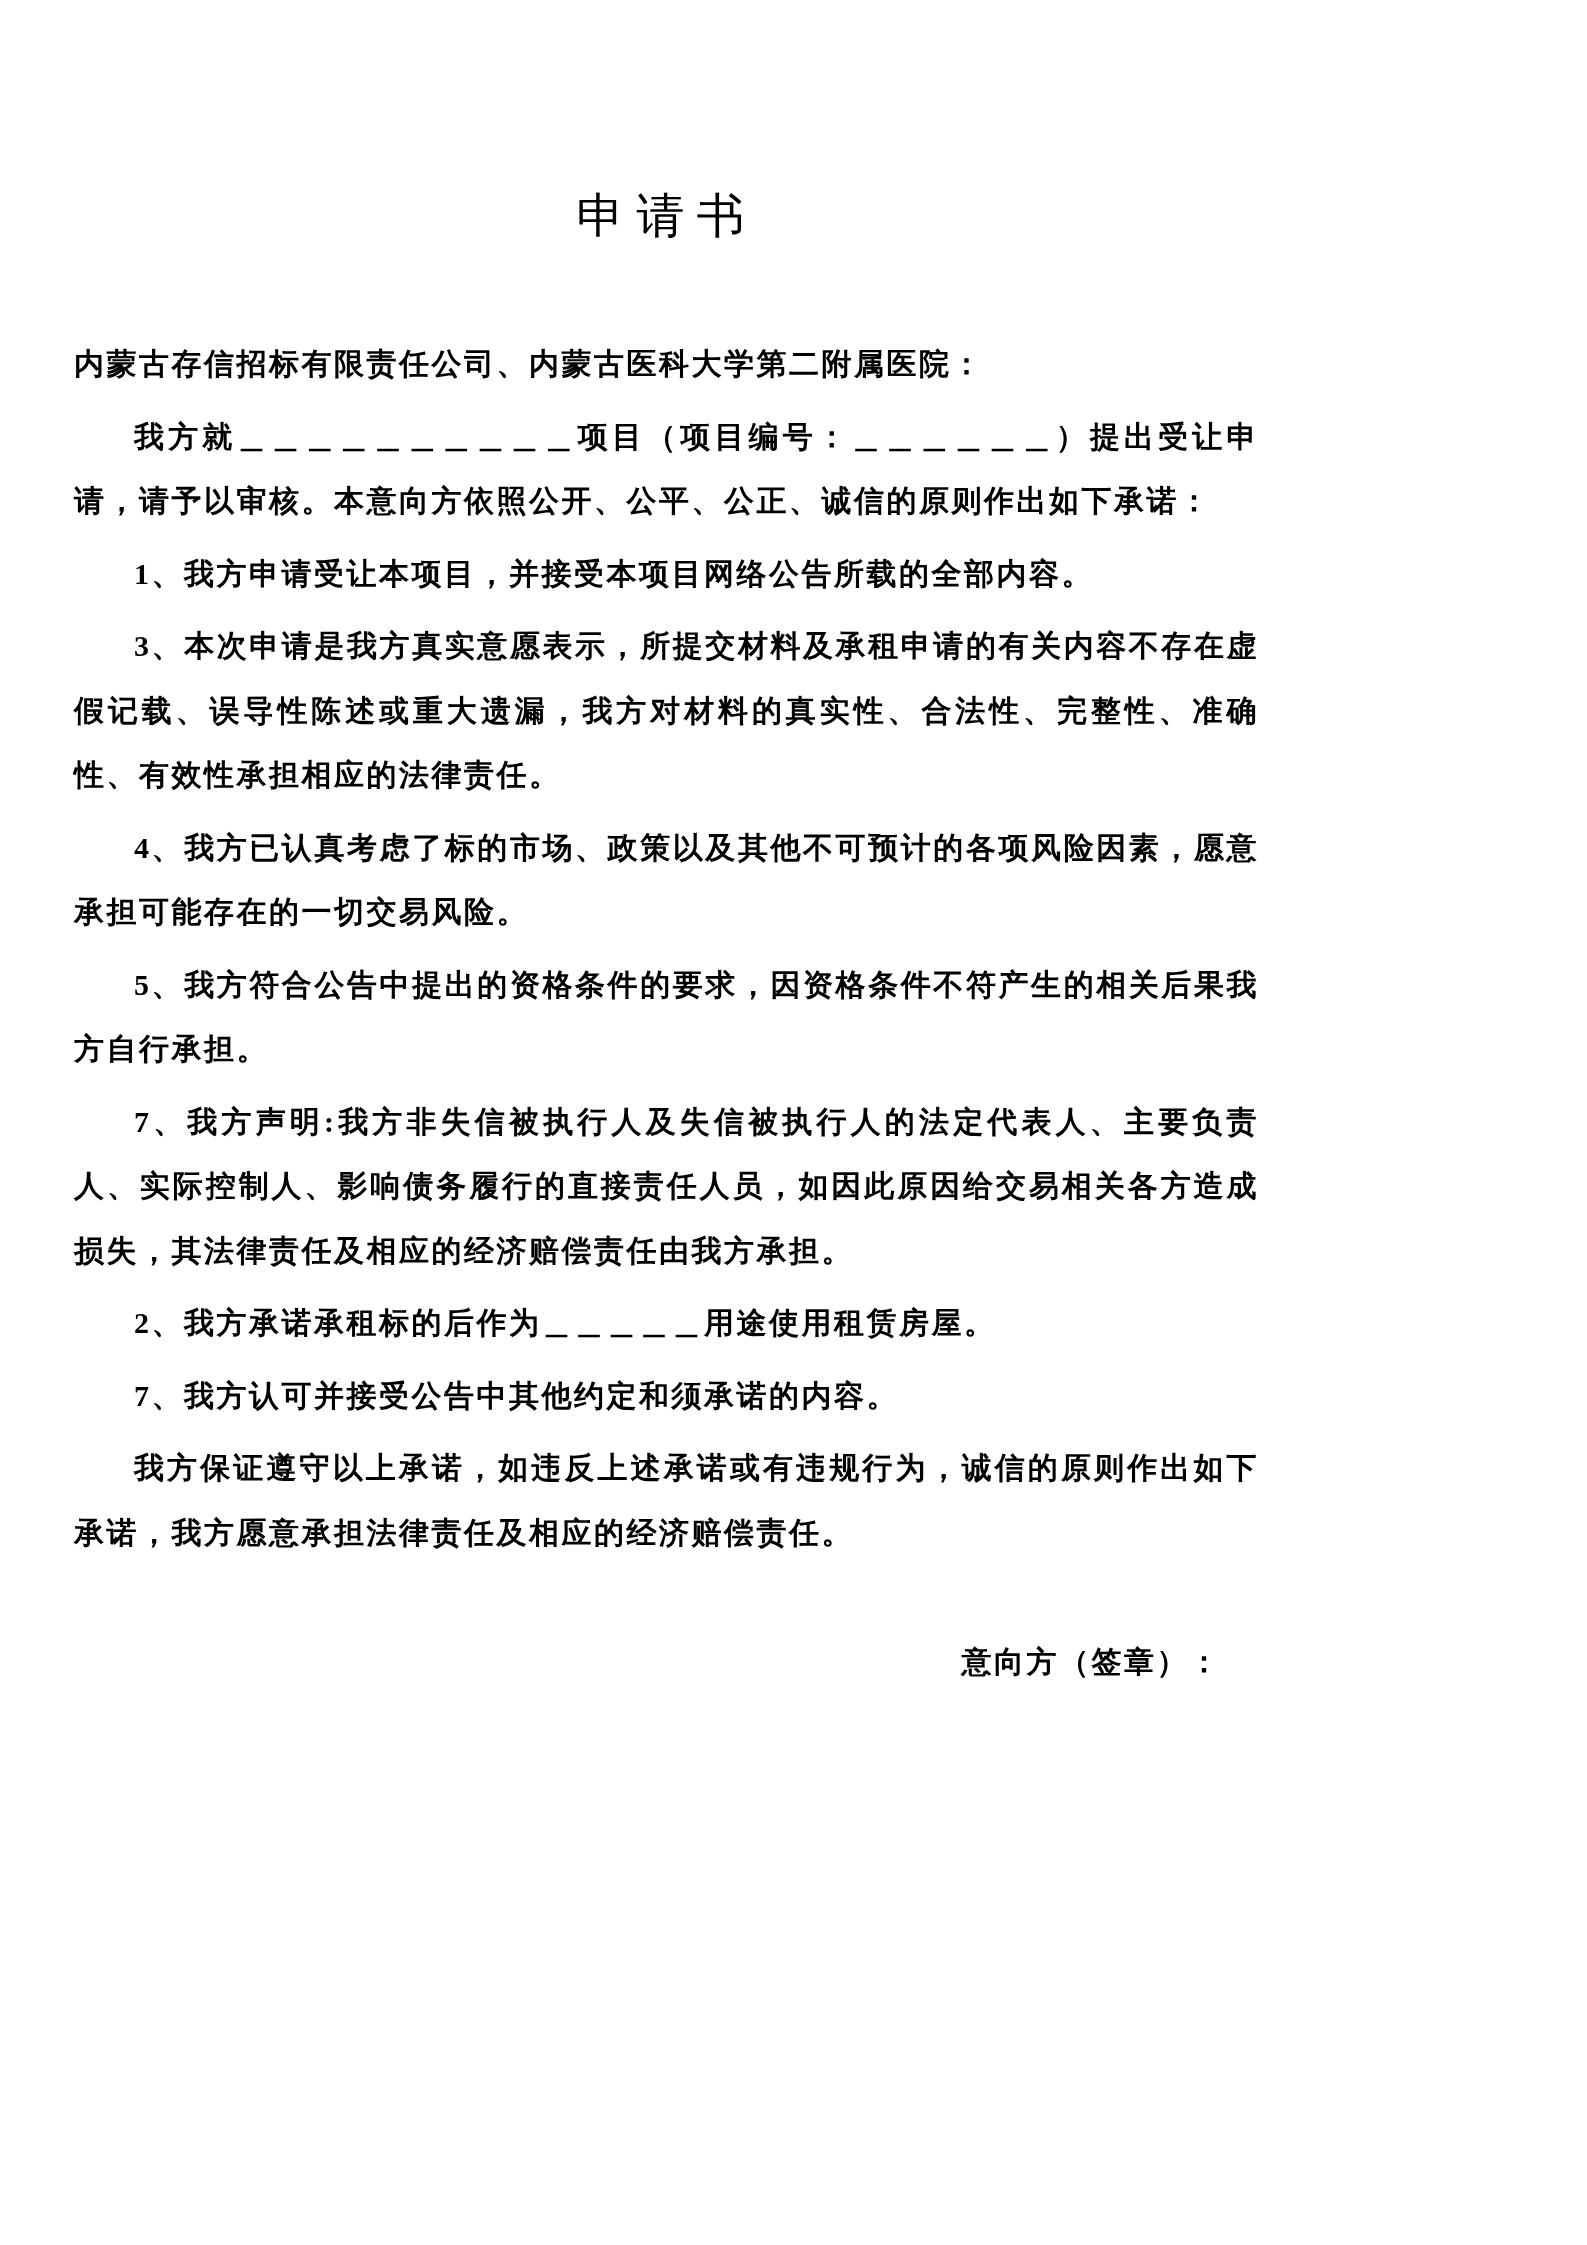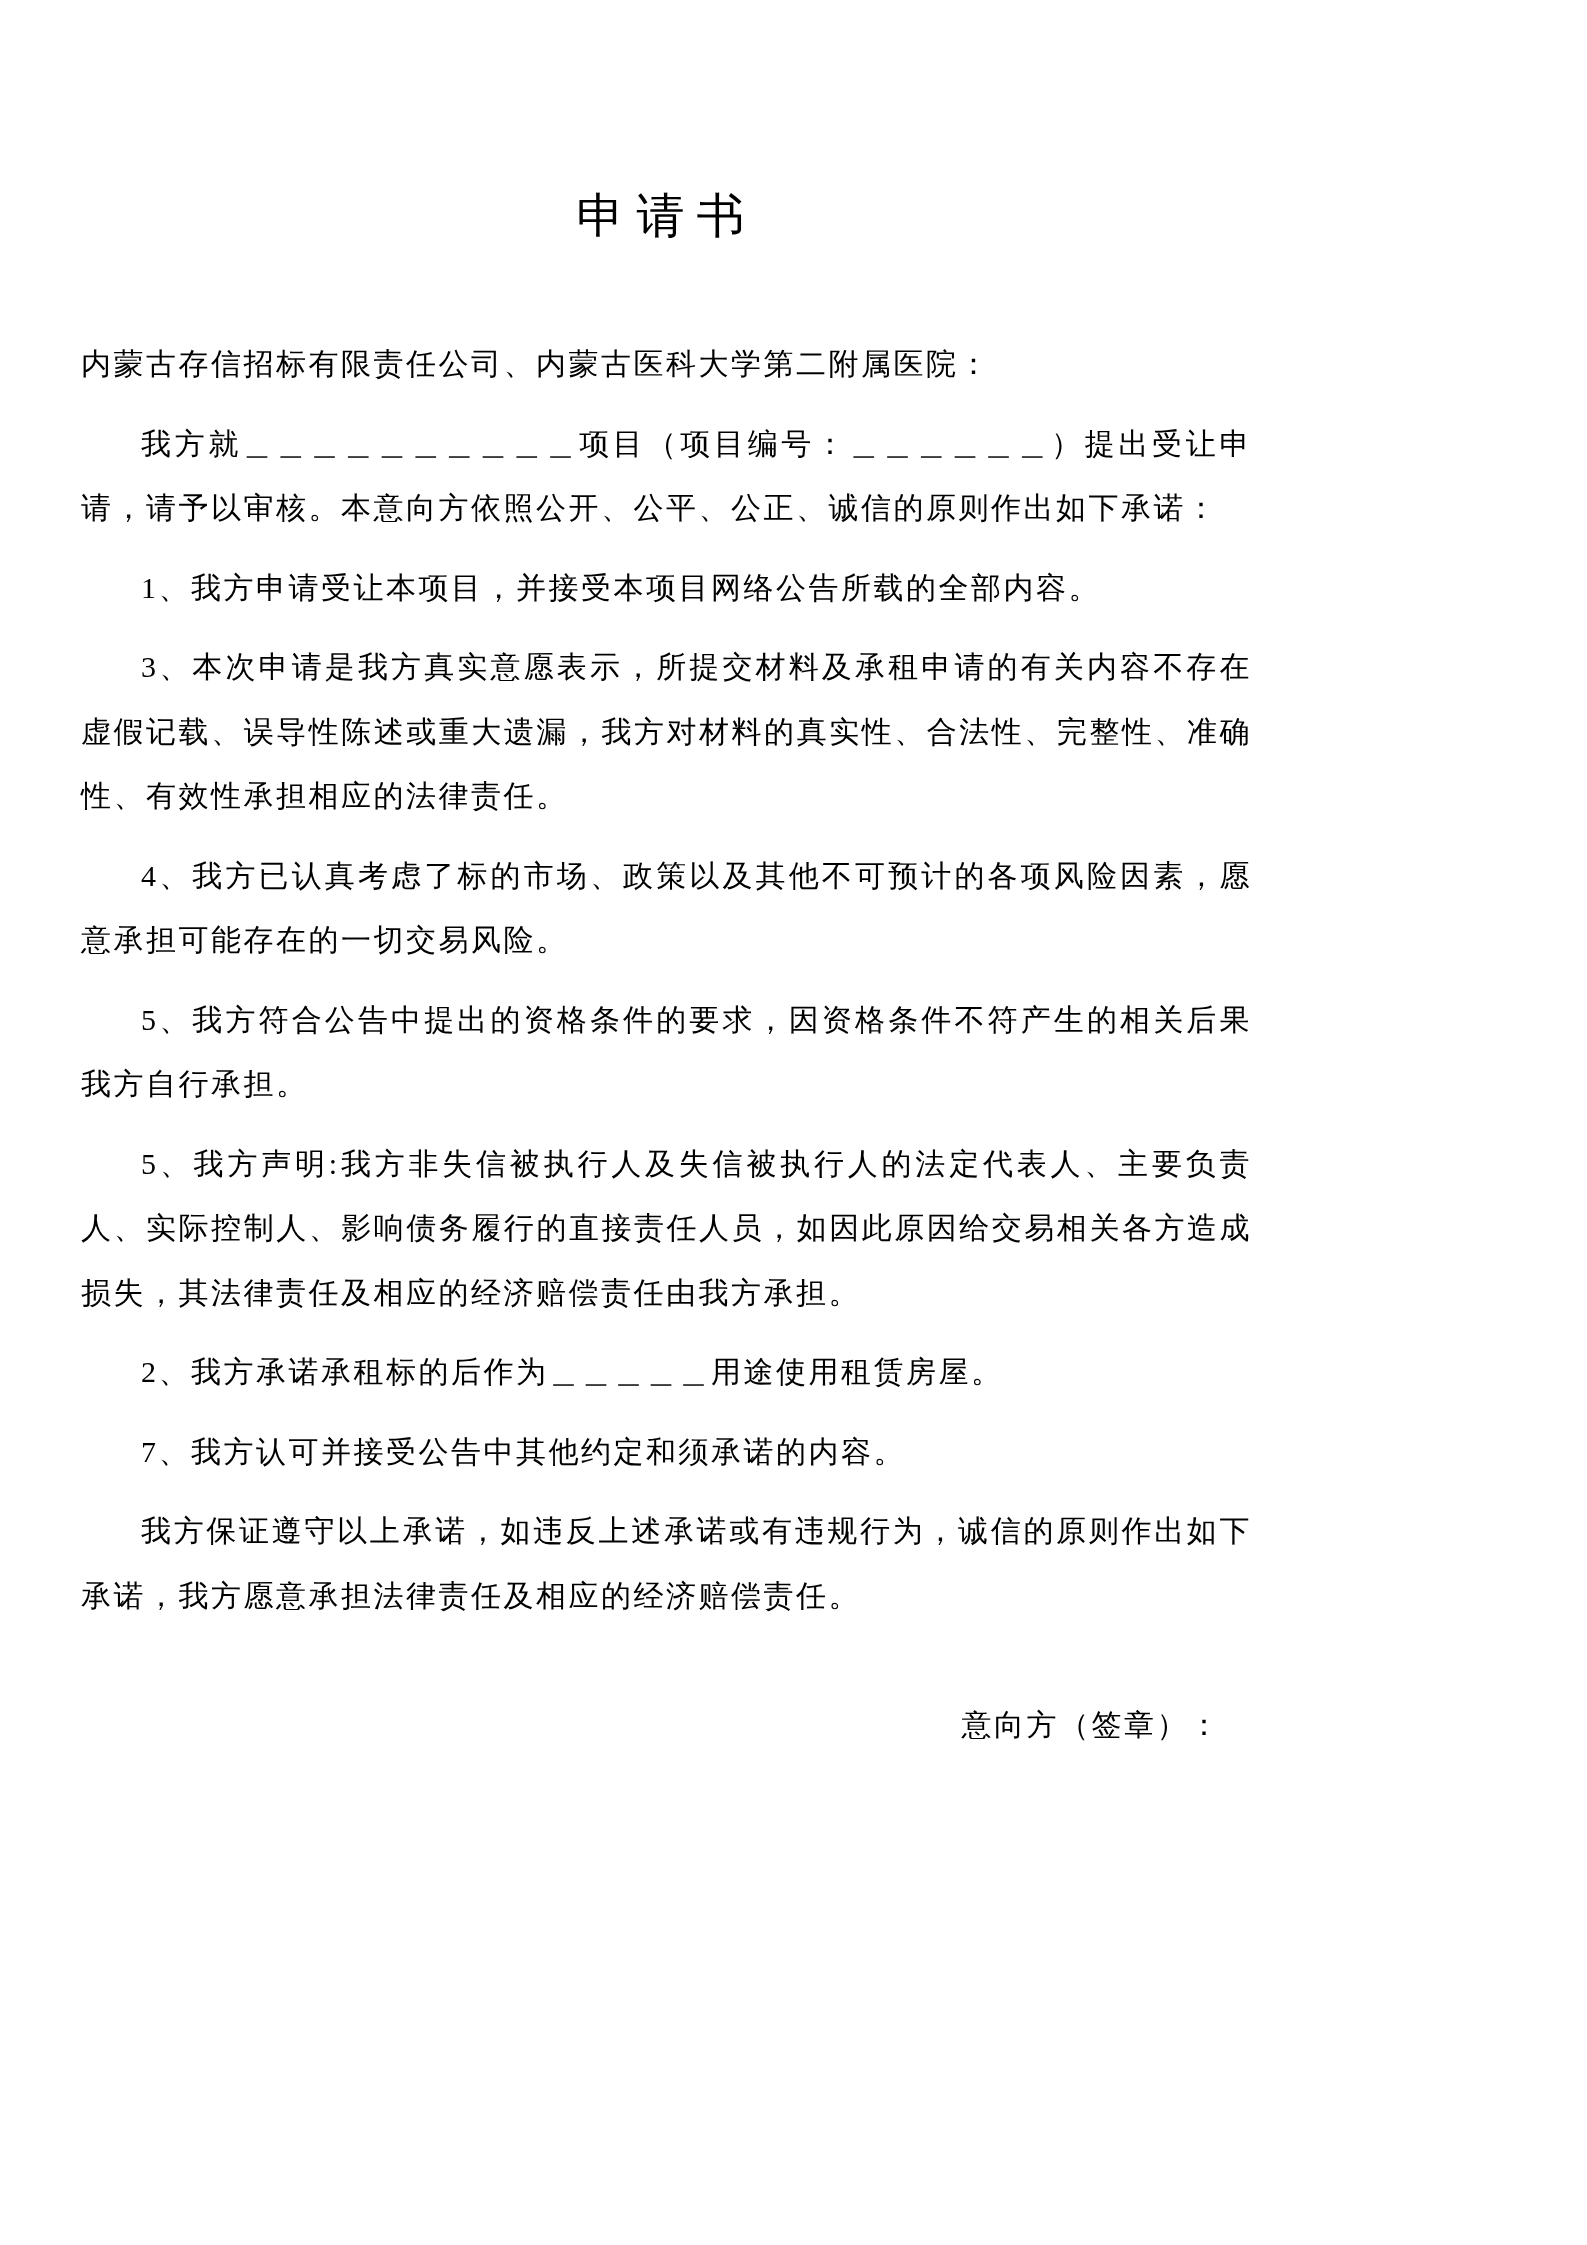--- a/index.html
+++ b/index.html
@@ -21,26 +21,27 @@
   }
   .doc-title {
     margin: 0 0 90px 0;
     font-size: 48px;
     font-weight: normal;
     line-height: 52px;
     text-align: center;
     letter-spacing: 12px;
   }
   .para {
-    margin: 15px;
+    margin: 8px;
     line-height: 64.5px;
     letter-spacing: 2.5px;
     text-align: justify;
     text-justify: inter-ideograph;
     word-break: break-all;
+    font-weight: bold;
   }
   .indent {
     text-indent: 2em;
   }
   .signature {
     margin-top: 64.5px;
     padding-left: 850px;
     text-align: center;
   }
 </style>
@@ -57,21 +58,21 @@
   <p class="para indent">1、我方申请受让本项目，并接受本项目网络公告所载的全部内容。</p>
 
 
   <p class="para indent">3、本次申请是我方真实意愿表示，所提交材料及承租申请的有关内容不存在虚假记载、误导性陈述或重大遗漏，我方对材料的真实性、合法性、完整性、准确性、有效性承担相应的法律责任。</p>
 
   <p class="para indent">4、我方已认真考虑了标的市场、政策以及其他不可预计的各项风险因素，愿意承担可能存在的一切交易风险。</p>
 
   <p class="para indent">5、我方符合公告中提出的资格条件的要求，因资格条件不符产生的相关后果我方自行承担。</p>
 
 
-  <p class="para indent">5、我方声明:我方非失信被执行人及失信被执行人的法定代表人、主要负责人、实际控制人、影响债务履行的直接责任人员，如因此原因给交易相关各方造成损失，其法律责任及相应的经济赔偿责任由我方承担。</p>
+  <p class="para indent">7、我方声明:我方非失信被执行人及失信被执行人的法定代表人、主要负责人、实际控制人、影响债务履行的直接责任人员，如因此原因给交易相关各方造成损失，其法律责任及相应的经济赔偿责任由我方承担。</p>
 
   <p class="para indent">2、我方承诺承租标的后作为＿＿＿＿＿用途使用租赁房屋。</p>
 
   <p class="para indent">7、我方认可并接受公告中其他约定和须承诺的内容。</p>
 
   <p class="para indent">我方保证遵守以上承诺，如违反上述承诺或有违规行为，诚信的原则作出如下承诺，我方愿意承担法律责任及相应的经济赔偿责任。</p>
 
   <p class="para signature">意向方（签章）：</p>
 </div>
 

